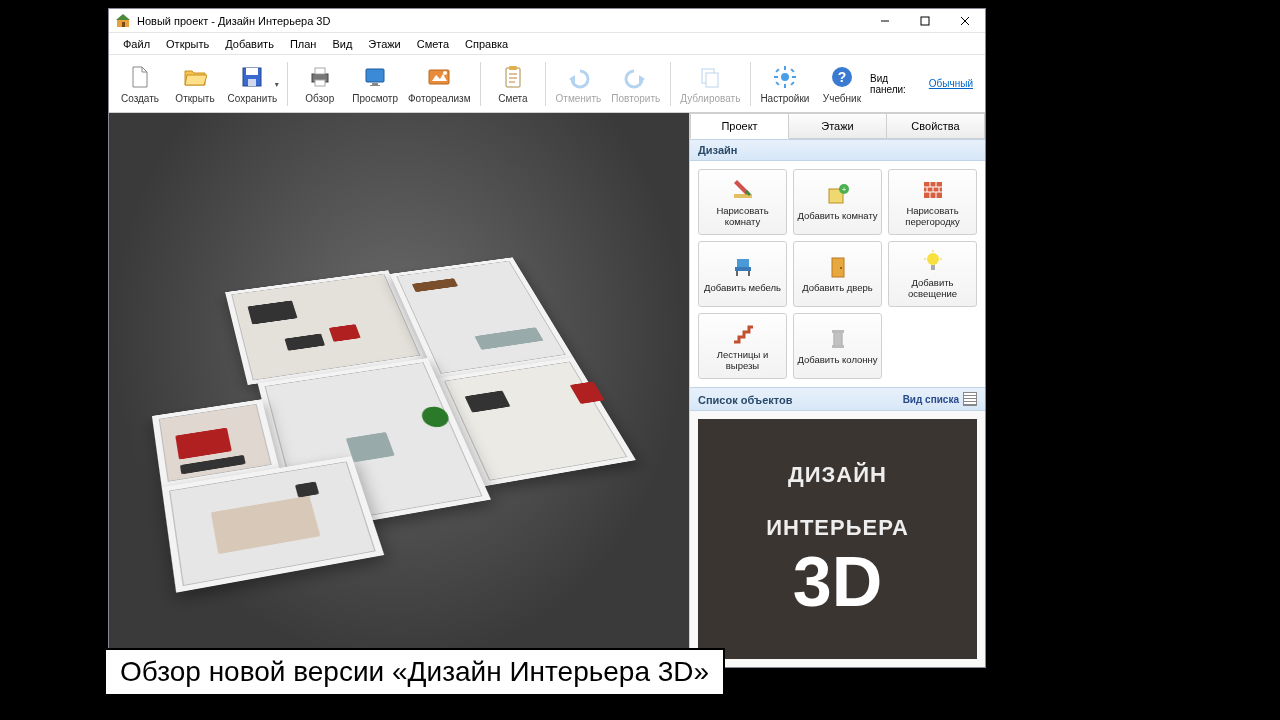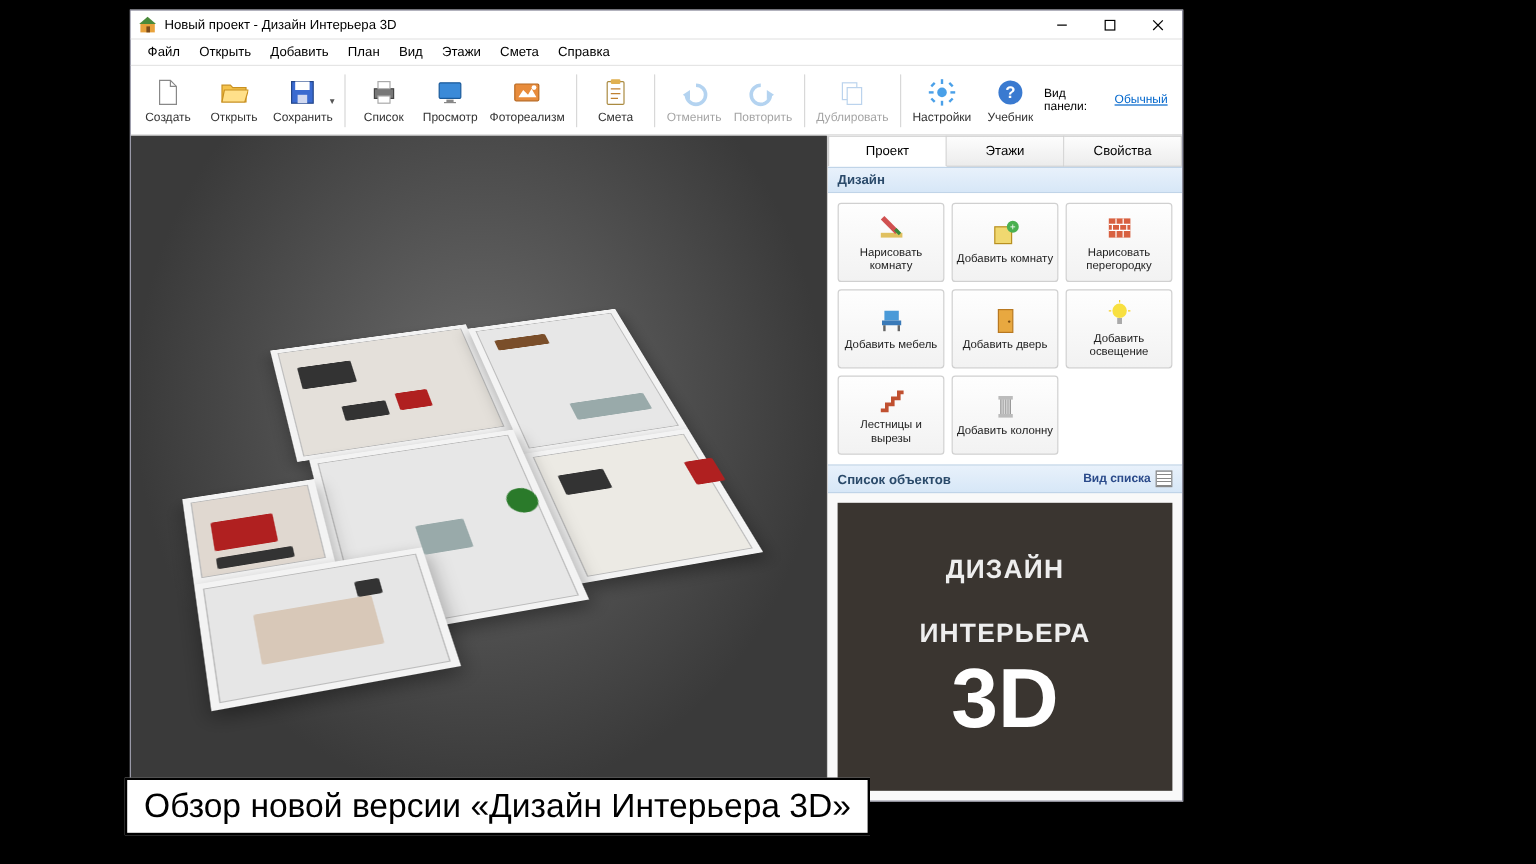--- a/index.html
+++ b/index.html
@@ -368,21 +368,21 @@
     <div class="tool-sep"></div>
 
     <div class="tool-btn">
       <span class="tool-icon">
         <svg class="ico-sm" viewBox="0 0 24 24">
             <rect x="4" y="9" width="16" height="8" fill="#777" stroke="#444"></rect>
             <rect x="7" y="3" width="10" height="6" fill="#fff" stroke="#aaa"></rect>
             <rect x="7" y="15" width="10" height="6" fill="#fff" stroke="#aaa"></rect>
           </svg>
       </span>
-      <span class="tool-label">Список</span>
+      <span class="tool-label">Обзор</span>
     </div>
 
     <div class="tool-btn">
       <span class="tool-icon">
         <svg class="ico-sm" viewBox="0 0 24 24">
             <rect x="3" y="4" width="18" height="13" rx="1" fill="#3a8ad8" stroke="#1a5a9a"></rect>
             <rect x="9" y="18" width="6" height="2" fill="#888"></rect>
             <rect x="7" y="20" width="10" height="1" fill="#888"></rect>
           </svg>
       </span>

